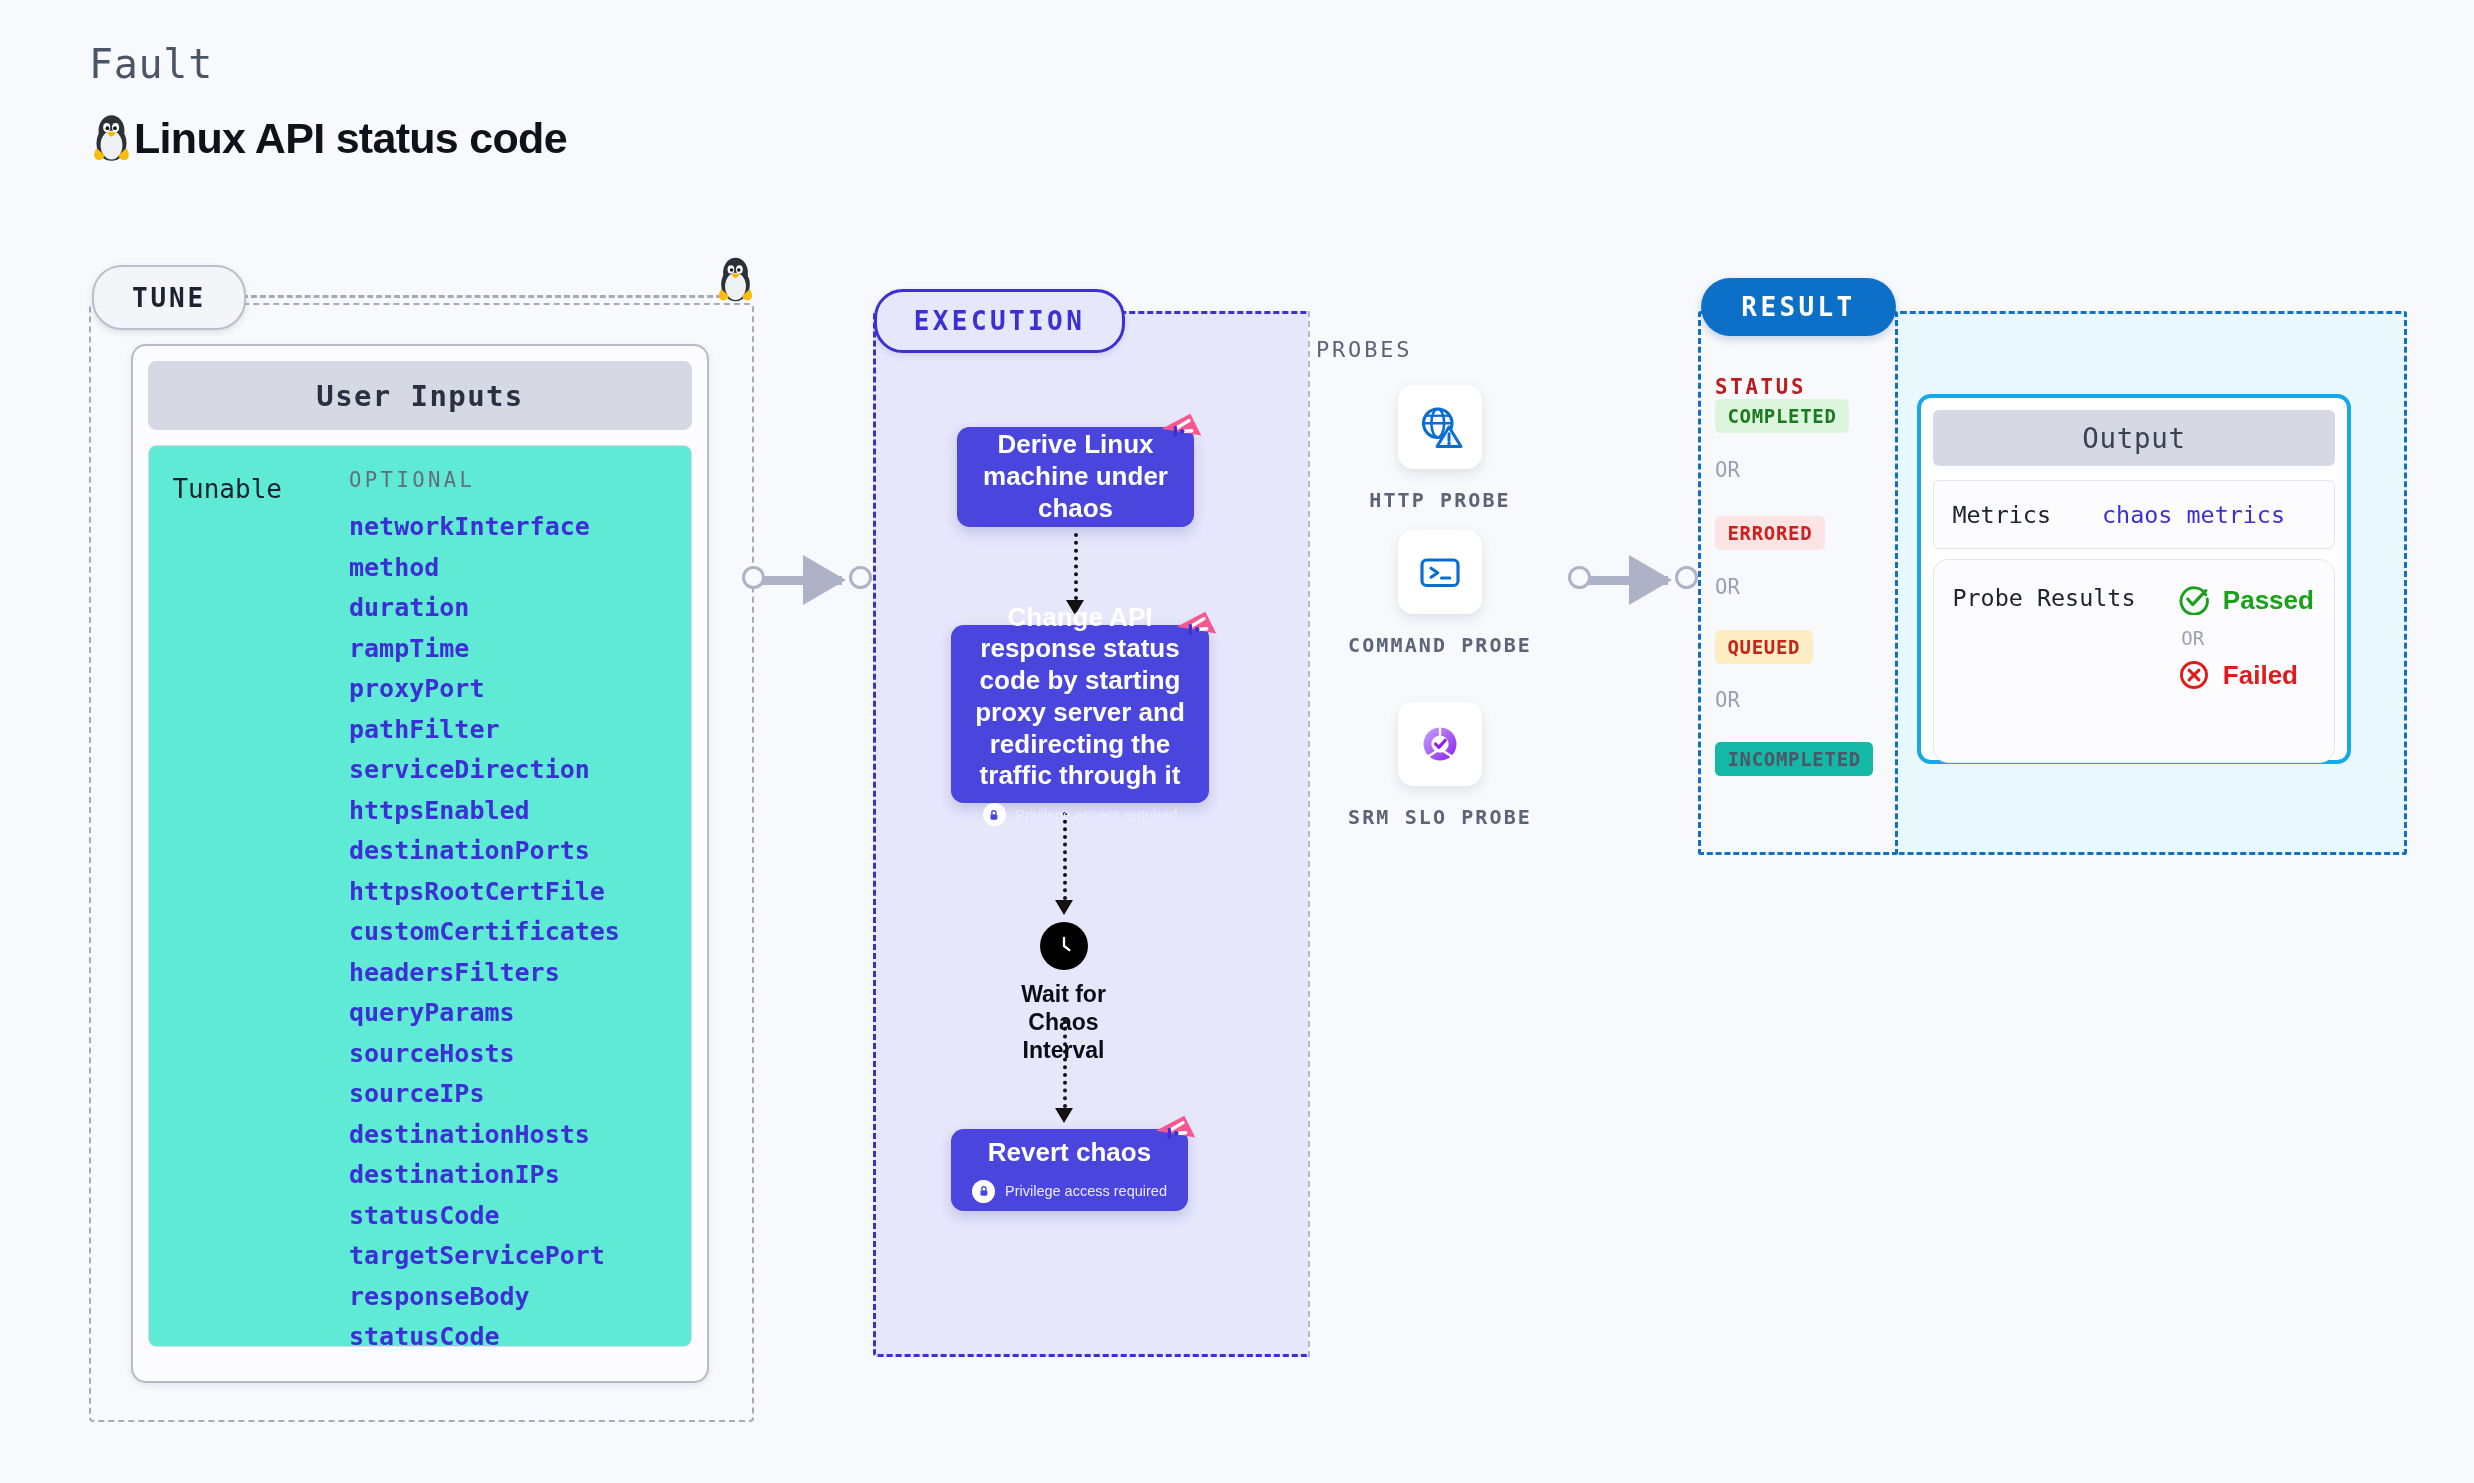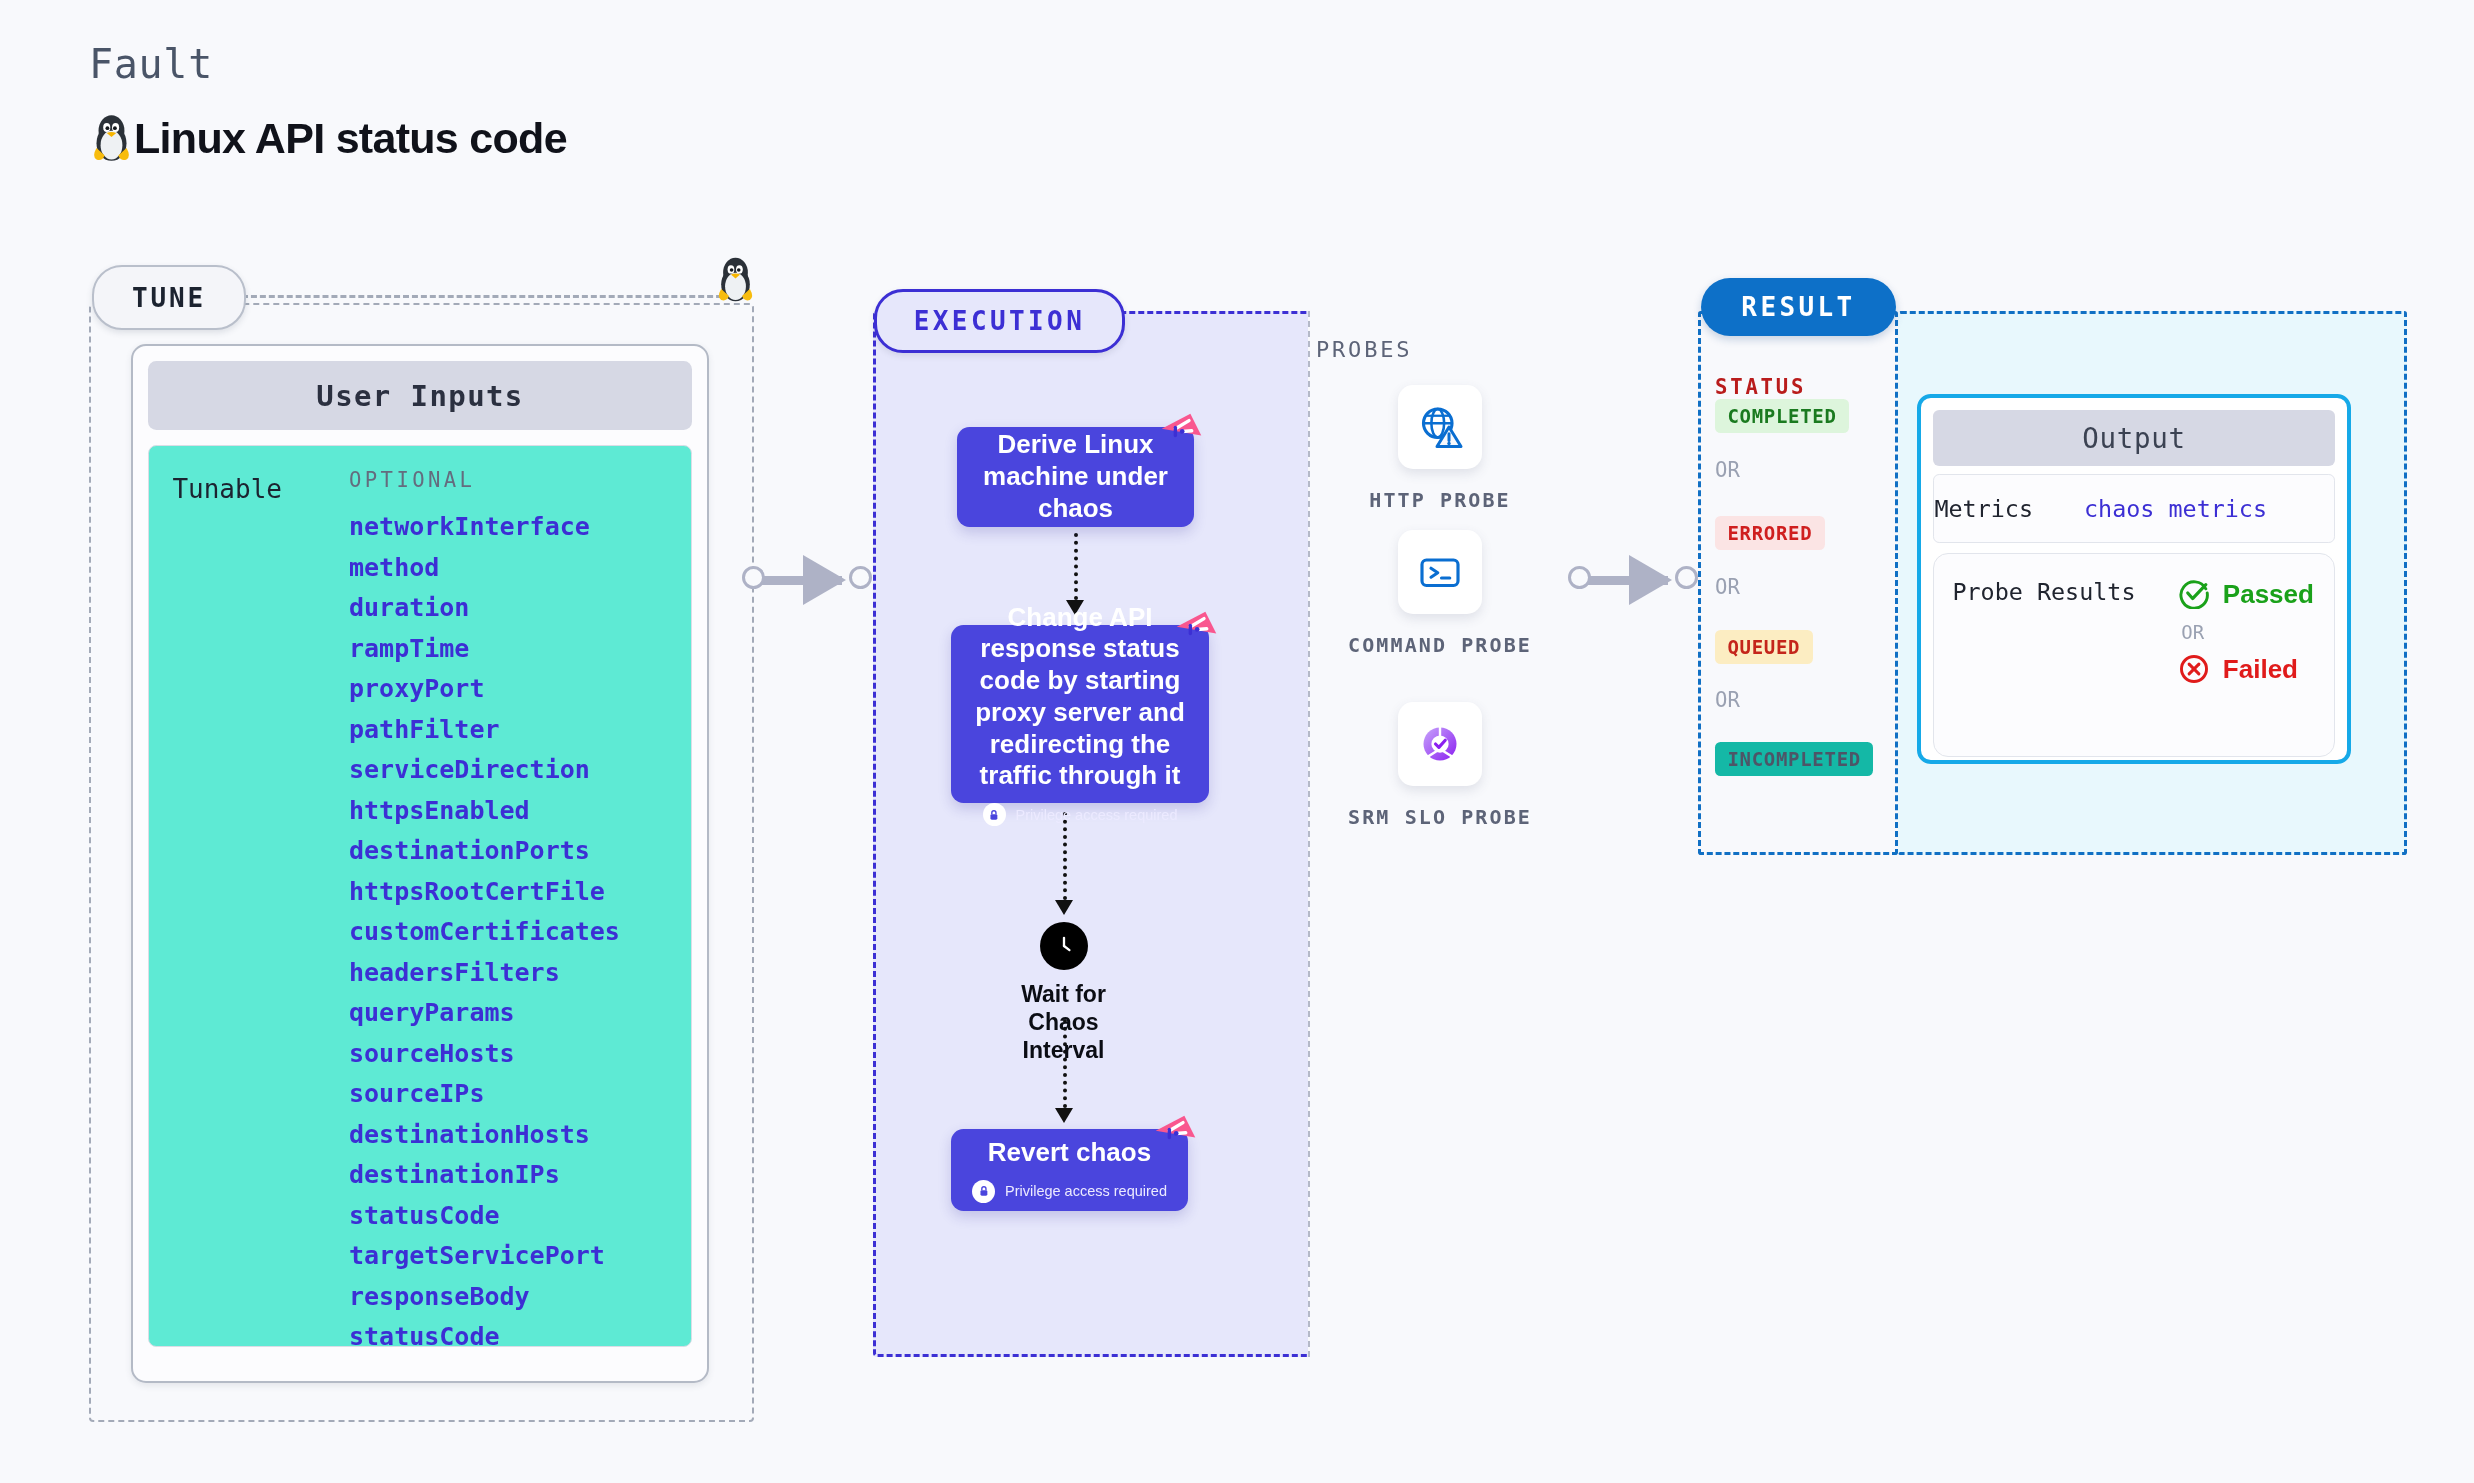--- a/index.html
+++ b/index.html
@@ -225,22 +225,22 @@
     background:#fff;border:4.1px solid #16a9e8;border-radius:13.8px;
     box-sizing:border-box;padding:12.4px;
   }
   #output-head{
     height:56px;background:#d6d8e4;border-radius:6.2px;
     display:flex;align-items:center;justify-content:center;
     font-family:"DejaVu Sans Mono","Liberation Mono",monospace;
     font-size:27.5px;color:#3b4252;letter-spacing:0.7px;
   }
   #metrics-row{
-    margin-top:8px;height:67px;border:1.4px solid #e2e5ec;border-radius:6.2px;
-    background:#fcfcfe;display:flex;align-items:center;
+    margin-top:14px;height:67px;border:1.4px solid #e2e5ec;border-radius:6.2px;
+    background:#fcfcfe;display:flex;align-items:center;padding-left:18px;
   }
   .kv-key{
     font-family:"DejaVu Sans Mono","Liberation Mono",monospace;
     font-size:23.4px;color:#20242f;
   }
   #metrics-val{
     margin-left:51px;
     font-family:"DejaVu Sans Mono","Liberation Mono",monospace;
     font-size:23.4px;color:#3c2fd4;
   }

